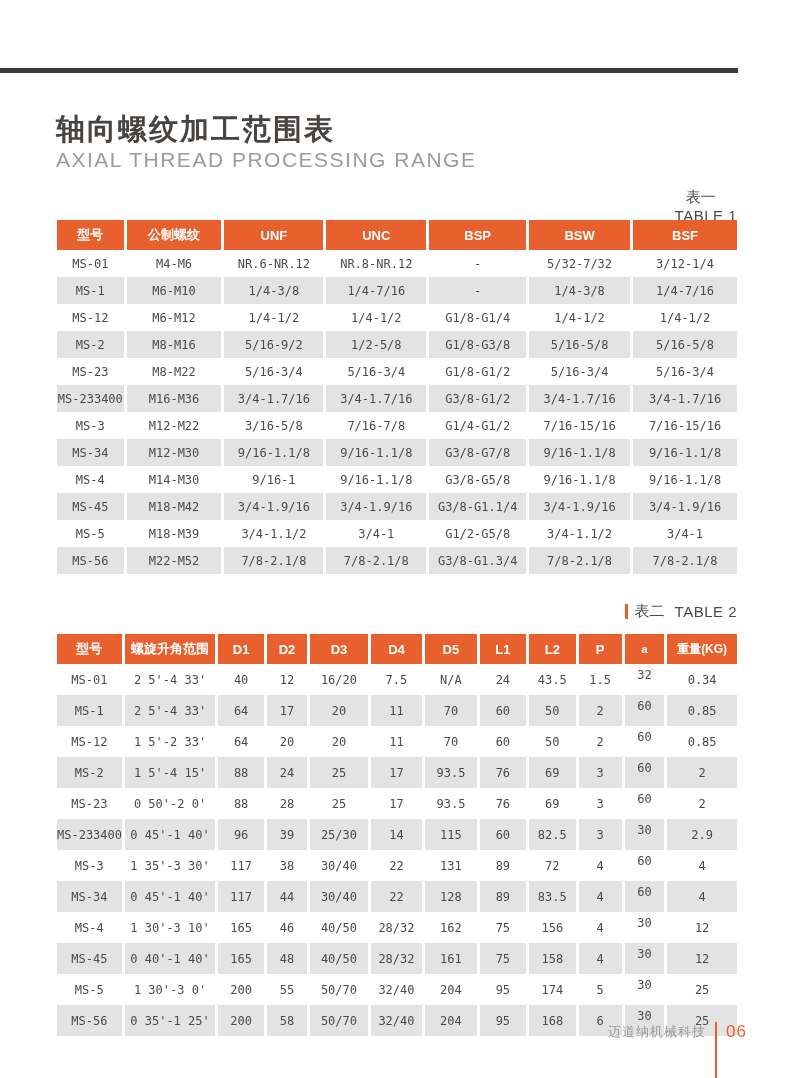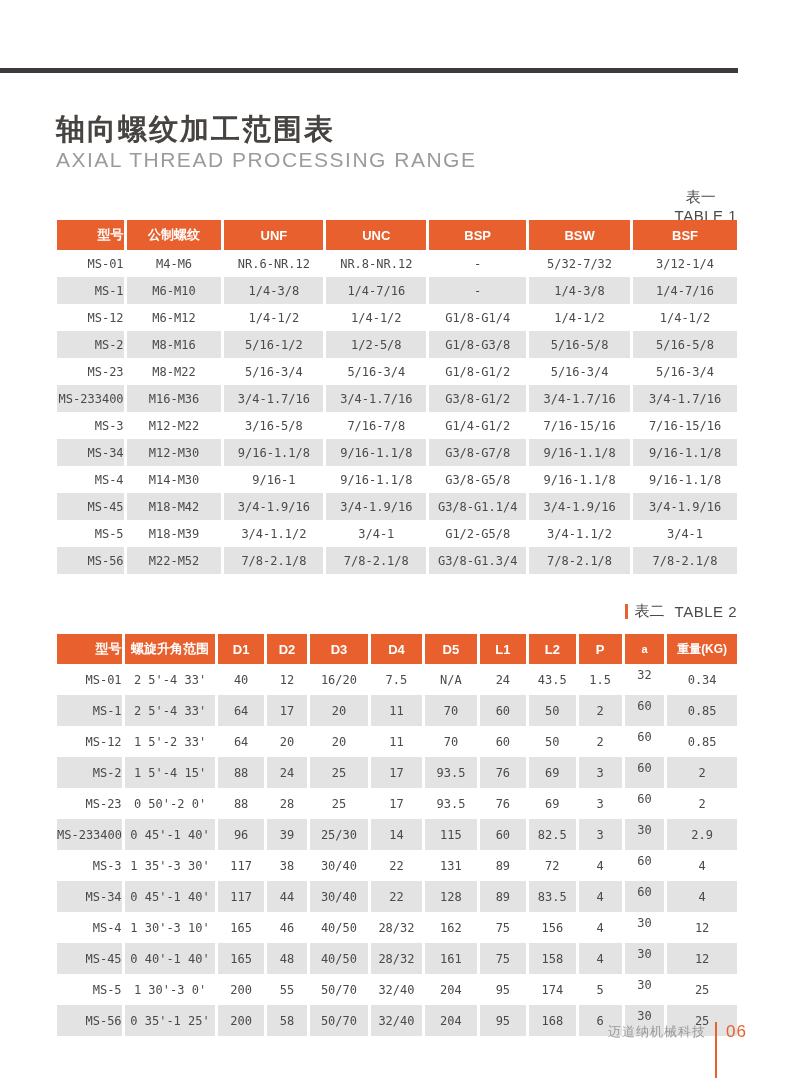--- a/index.html
+++ b/index.html
@@ -81,21 +81,21 @@
     vertical-align: middle;
     font-family: "DejaVu Sans Mono", monospace;
     font-size: 12px;
     color: #4a4a4a;
     padding: 0;
     overflow: hidden;
     white-space: nowrap;
   }
   table.data tr.alt td { background: #e3e3e3; }
   table.data th:first-child,
-  table.data td:first-child { text-align: right; }
+  table.data td:first-child { text-align: center; }
   #table2 th:nth-child(11) { font-size: 11px; }
   #table2 td:nth-child(11) { vertical-align: top; padding-top: 4px; }
   #table2 th:last-child { font-size: 12px; }
 
   .footer {
     position: absolute;
     top: 1010px;
     right: 47px;
     display: flex;
     align-items: flex-start;
@@ -182,21 +182,21 @@
           <td>M6-M12</td>
           <td>1/4-1/2</td>
           <td>1/4-1/2</td>
           <td>G1/8-G1/4</td>
           <td>1/4-1/2</td>
           <td>1/4-1/2</td>
         </tr>
         <tr class="alt">
           <td>MS-2</td>
           <td>M8-M16</td>
-          <td>5/16-1/2</td>
+          <td>5/16-9/2</td>
           <td>1/2-5/8</td>
           <td>G1/8-G3/8</td>
           <td>5/16-5/8</td>
           <td>5/16-5/8</td>
         </tr>
         <tr>
           <td>MS-23</td>
           <td>M8-M22</td>
           <td>5/16-3/4</td>
           <td>5/16-3/4</td>

